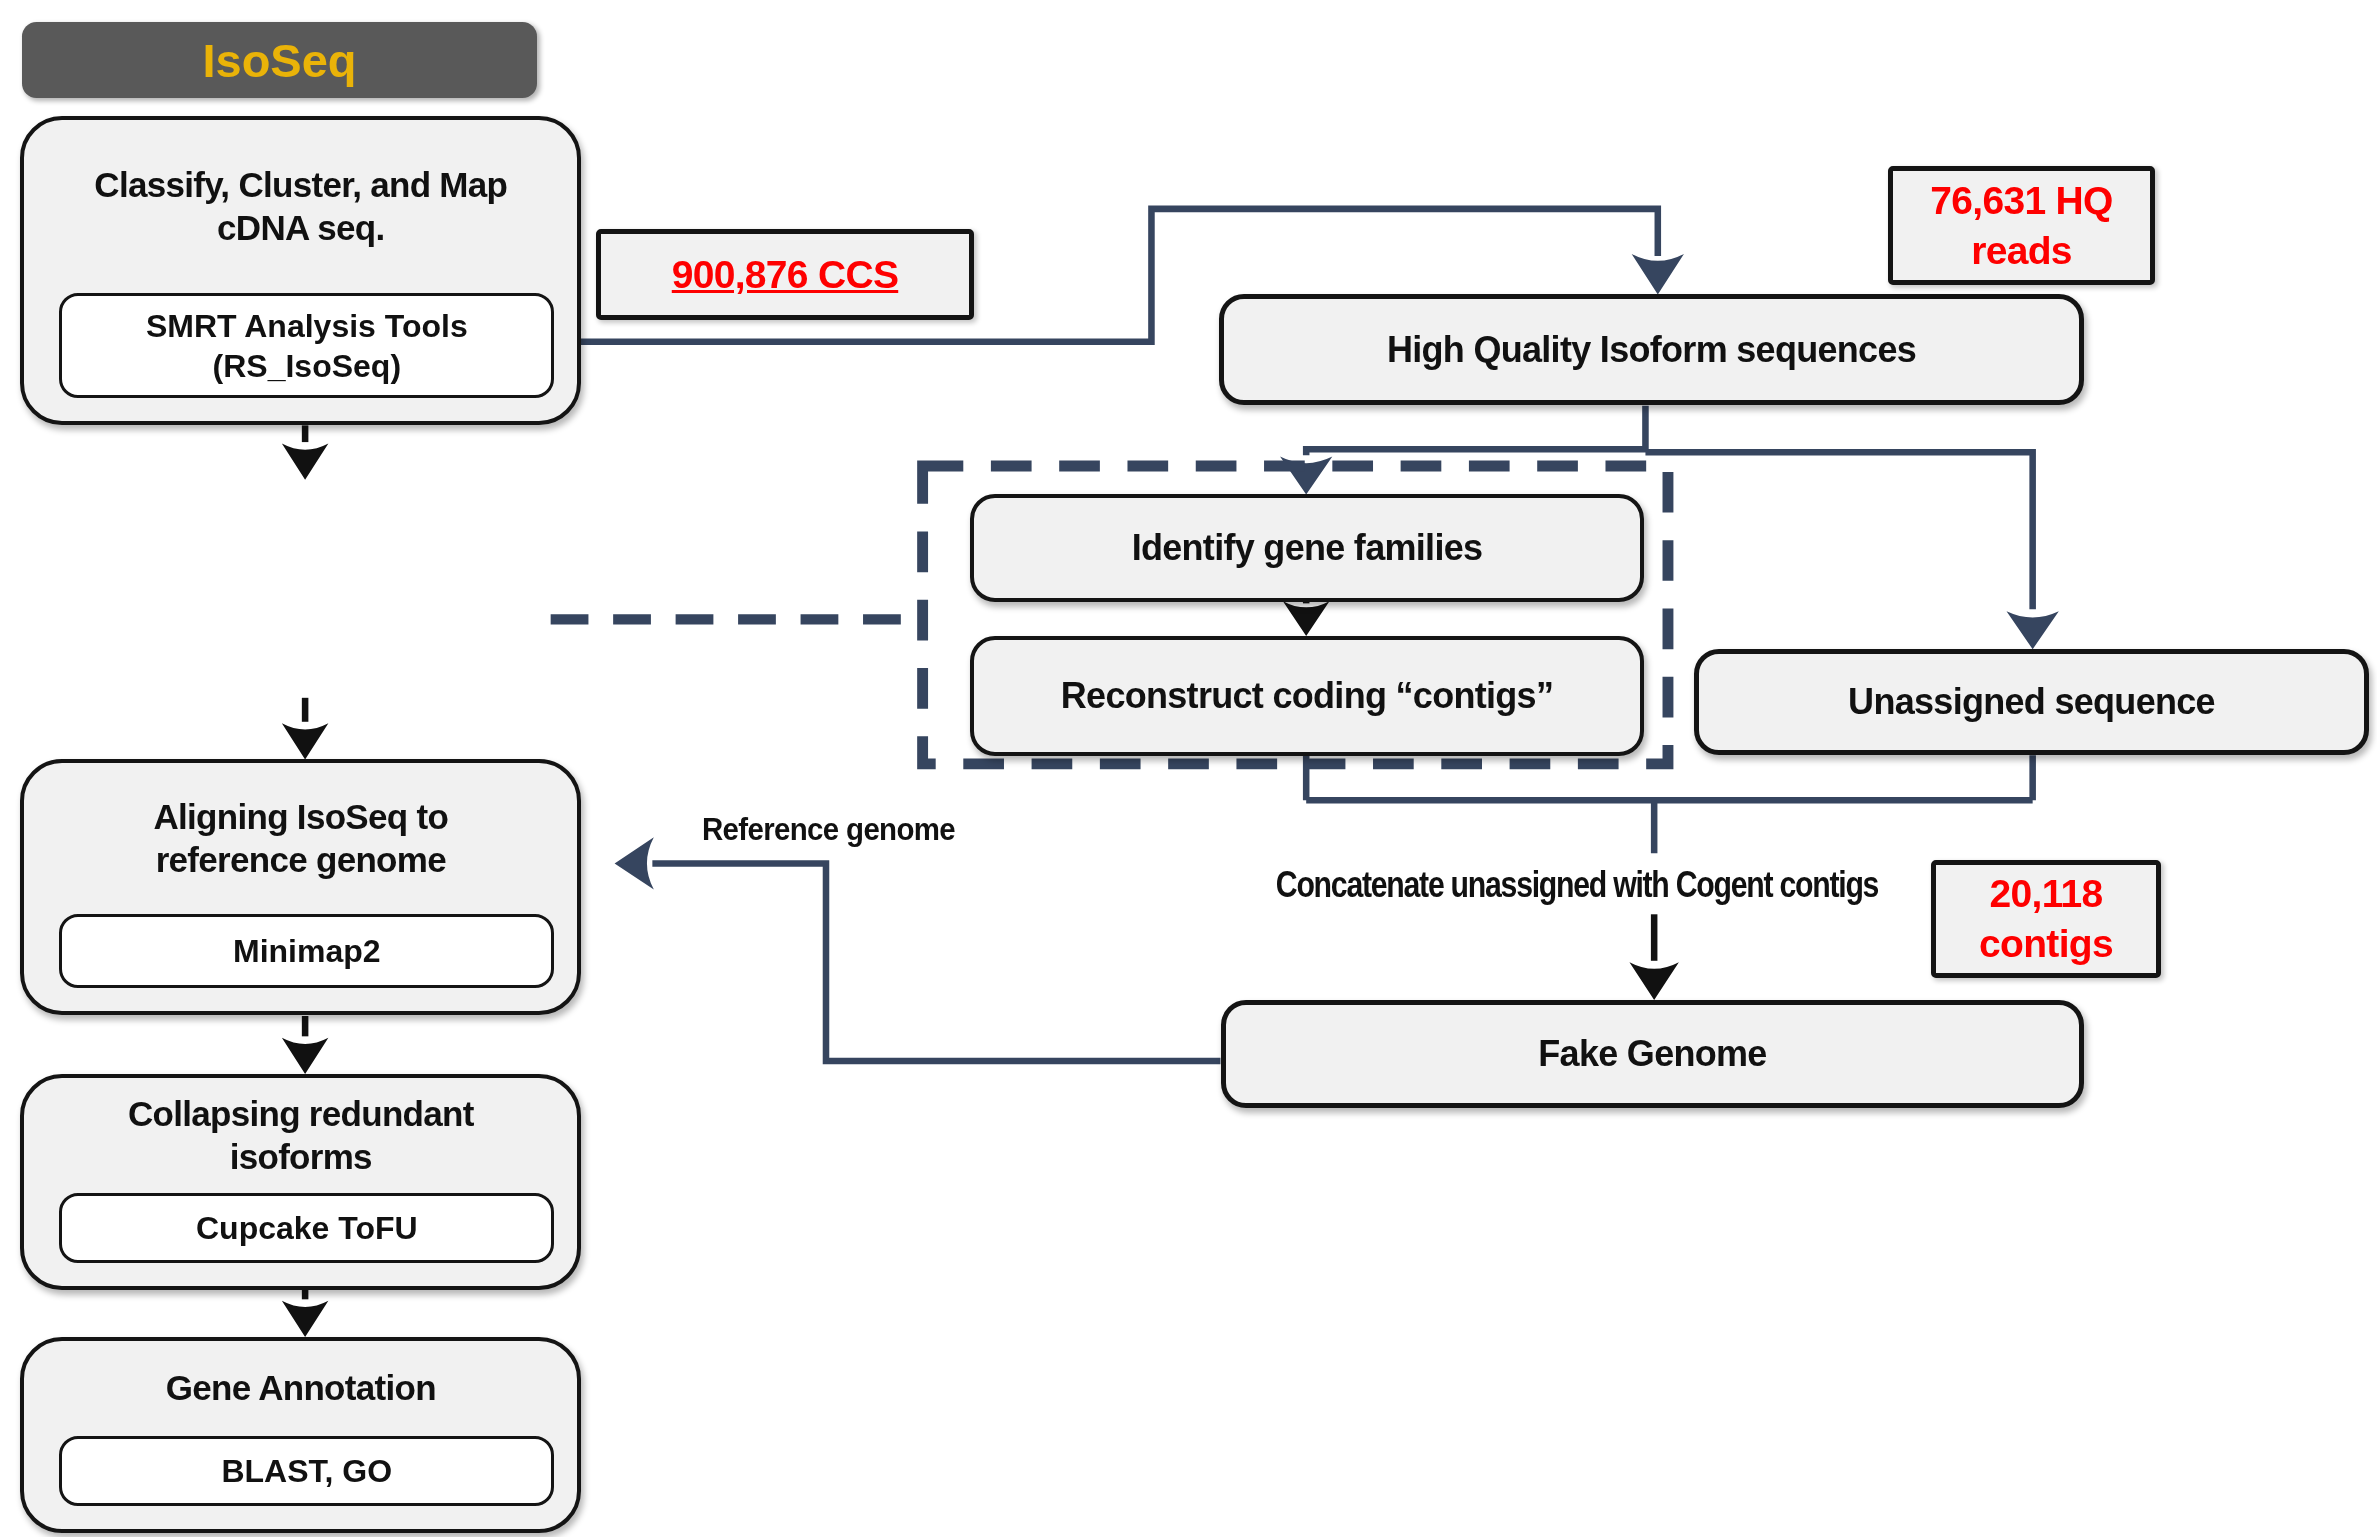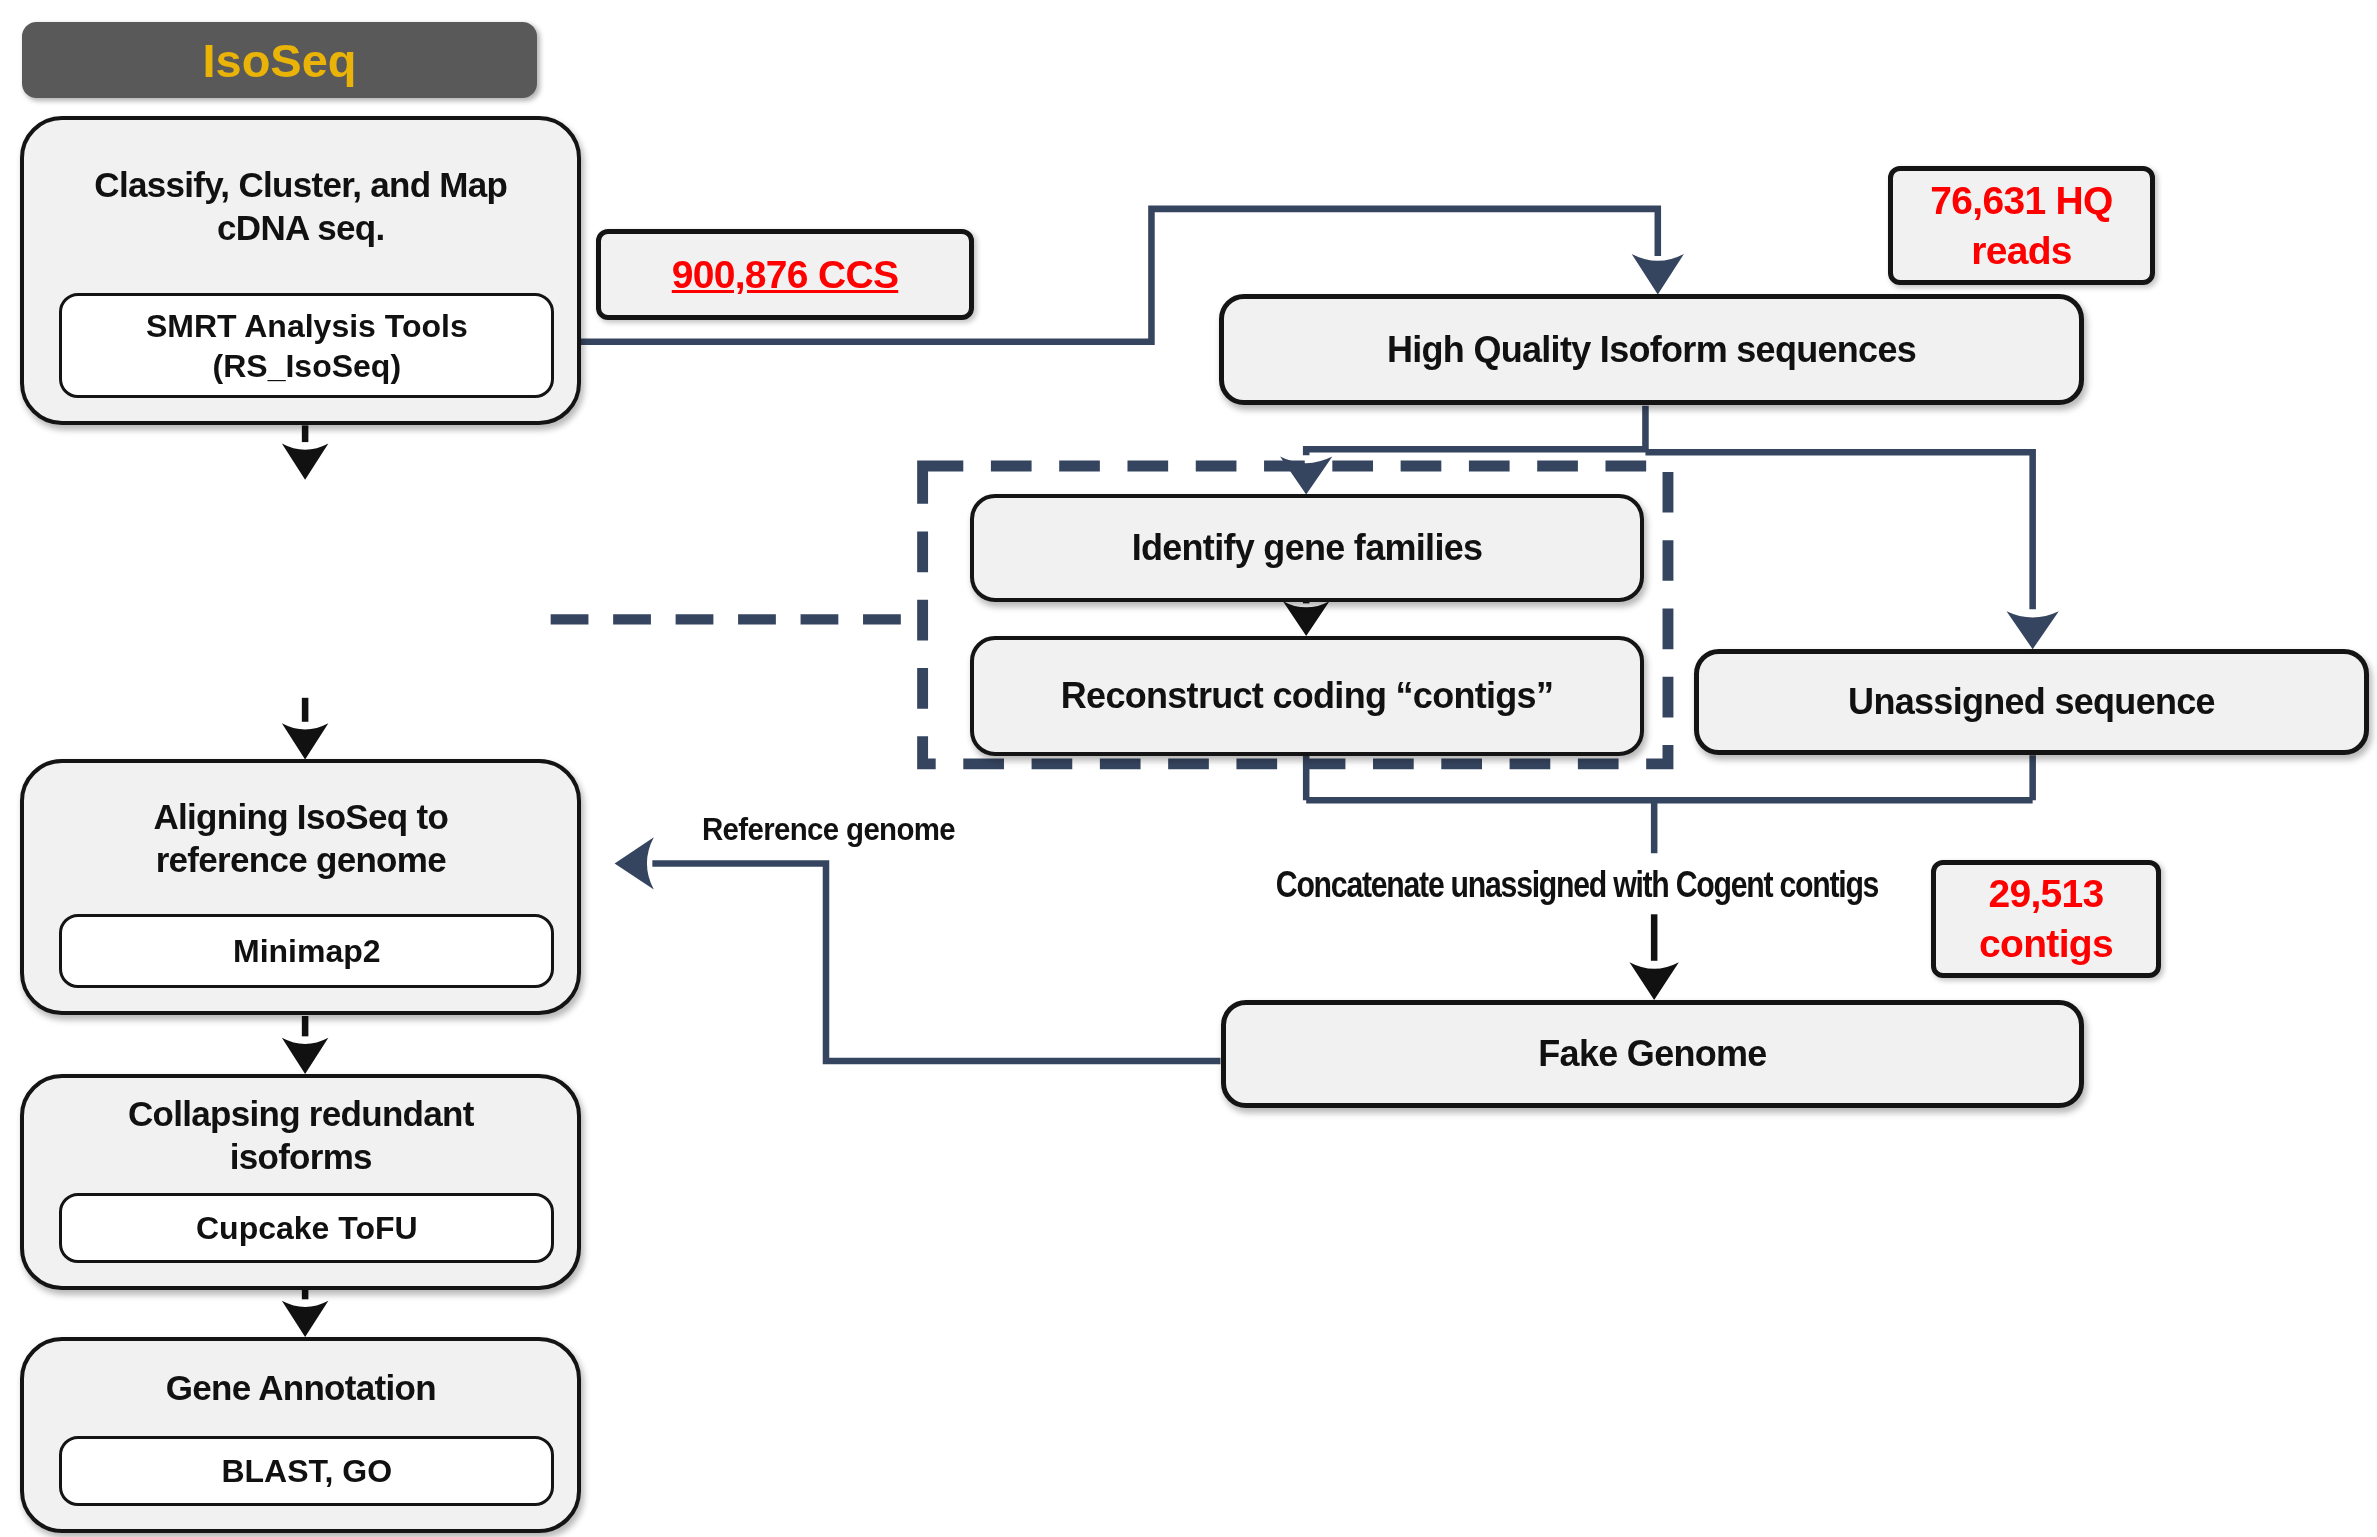--- a/index.html
+++ b/index.html
@@ -28,21 +28,21 @@
     flex:1;display:flex;align-items:center;justify-content:center;
     font-size:35px;line-height:1.22;letter-spacing:-0.7px;white-space:pre-line;padding:8px 19px;
   }
   .step .tool{
     box-sizing:border-box;margin:0 23px 23px 35px;background:#ffffff;
     border:3.6px solid #141414;border-radius:19px;display:flex;align-items:center;
     justify-content:center;font-size:32px;line-height:1.25;white-space:pre-line;
   }
   .rnode{border-radius:25px;font-size:36px;border-width:5.1px;letter-spacing:-0.7px;}
   .count{
-    border-radius:12px;border-width:5.1px;color:var(--red,#fe0000);
+    border-radius:5px;border-width:5.1px;color:var(--red,#fe0000);
     font-size:39px;line-height:1.28;letter-spacing:-0.7px;
     box-shadow:2.2px 2.9px 5.1px rgba(0,0,0,.22);
   }
   .note{
     position:absolute;display:flex;align-items:center;justify-content:center;
     text-align:center;white-space:nowrap;color:#111;
   }
   .note-concat{font-size:36px;letter-spacing:-1.5px;transform:scaleX(.84);transform-origin:center;}
   .note-ref{font-size:32px;letter-spacing:-0.7px;transform:scaleX(.92);transform-origin:center;}
   svg.wires{position:absolute;left:0;top:0;pointer-events:none;}
@@ -121,20 +121,20 @@
 
   <div class="box rnode" style="left:1219px;top:294px;width:865px;height:111px;">High Quality Isoform sequences</div>
   <div class="box rnode" style="left:970px;top:494px;width:674px;height:108px;border-width:4.4px;">Identify gene families</div>
   <div class="box rnode" style="left:970px;top:636px;width:674px;height:120px;border-width:4.4px;">Reconstruct coding “contigs”</div>
   <div class="box rnode" style="left:1694px;top:649px;width:675px;height:106px;">Unassigned sequence</div>
   <div class="box rnode" style="left:1221px;top:1000px;width:863px;height:108px;">Fake Genome</div>
 
   <div class="box count" style="left:596px;top:229px;width:378px;height:91px;text-decoration:underline;">900,876 CCS</div>
   <div class="box count" style="left:1888px;top:166px;width:267px;height:119px;">76,631 HQ
 reads</div>
-  <div class="box count" style="left:1931px;top:860px;width:230px;height:118px;">29,513
+  <div class="box count" style="left:1931px;top:860px;width:230px;height:118px;">20,118
 contigs</div>
 
   <div class="note note-concat" style="left:1210px;top:863px;width:734px;height:44px;">Concatenate unassigned with Cogent contigs</div>
   <div class="note note-ref" style="left:665px;top:809px;width:327px;height:41px;">Reference genome</div>
 
 </div>
 
 
 </body></html>

